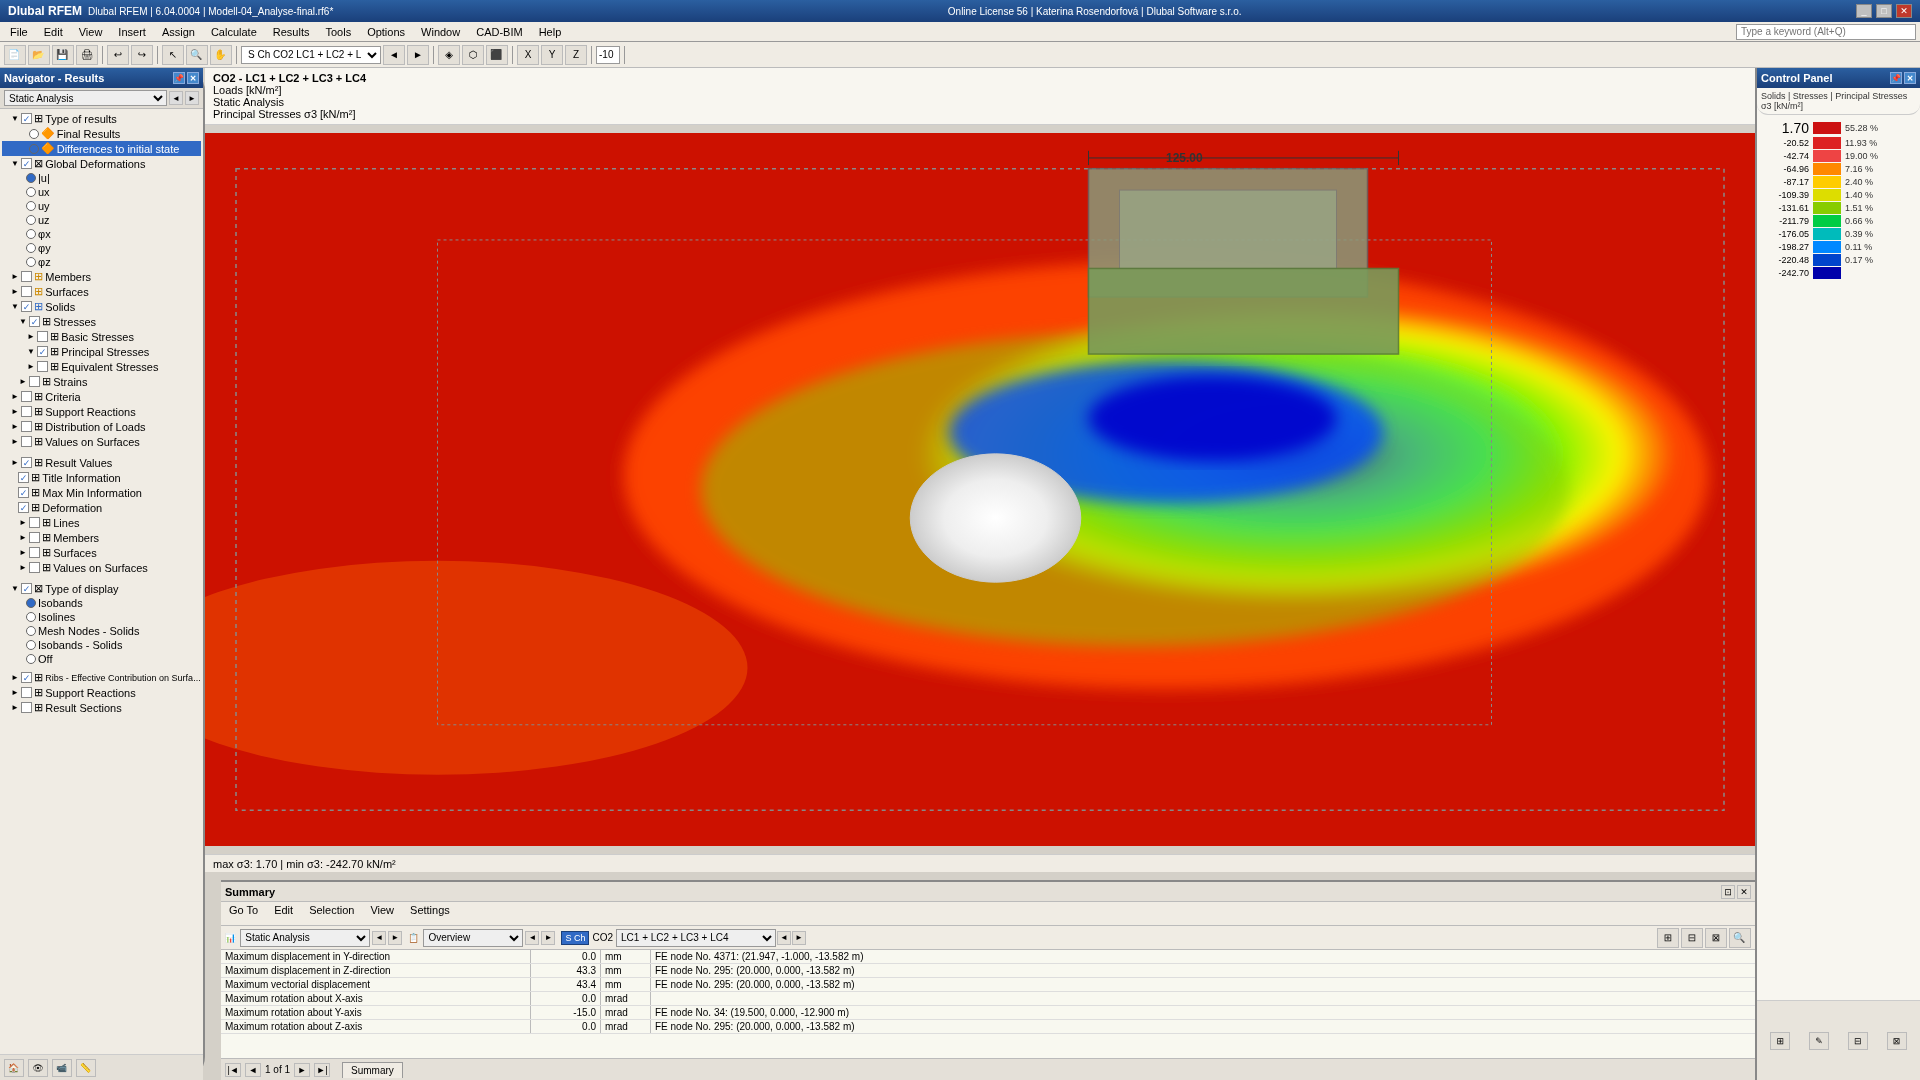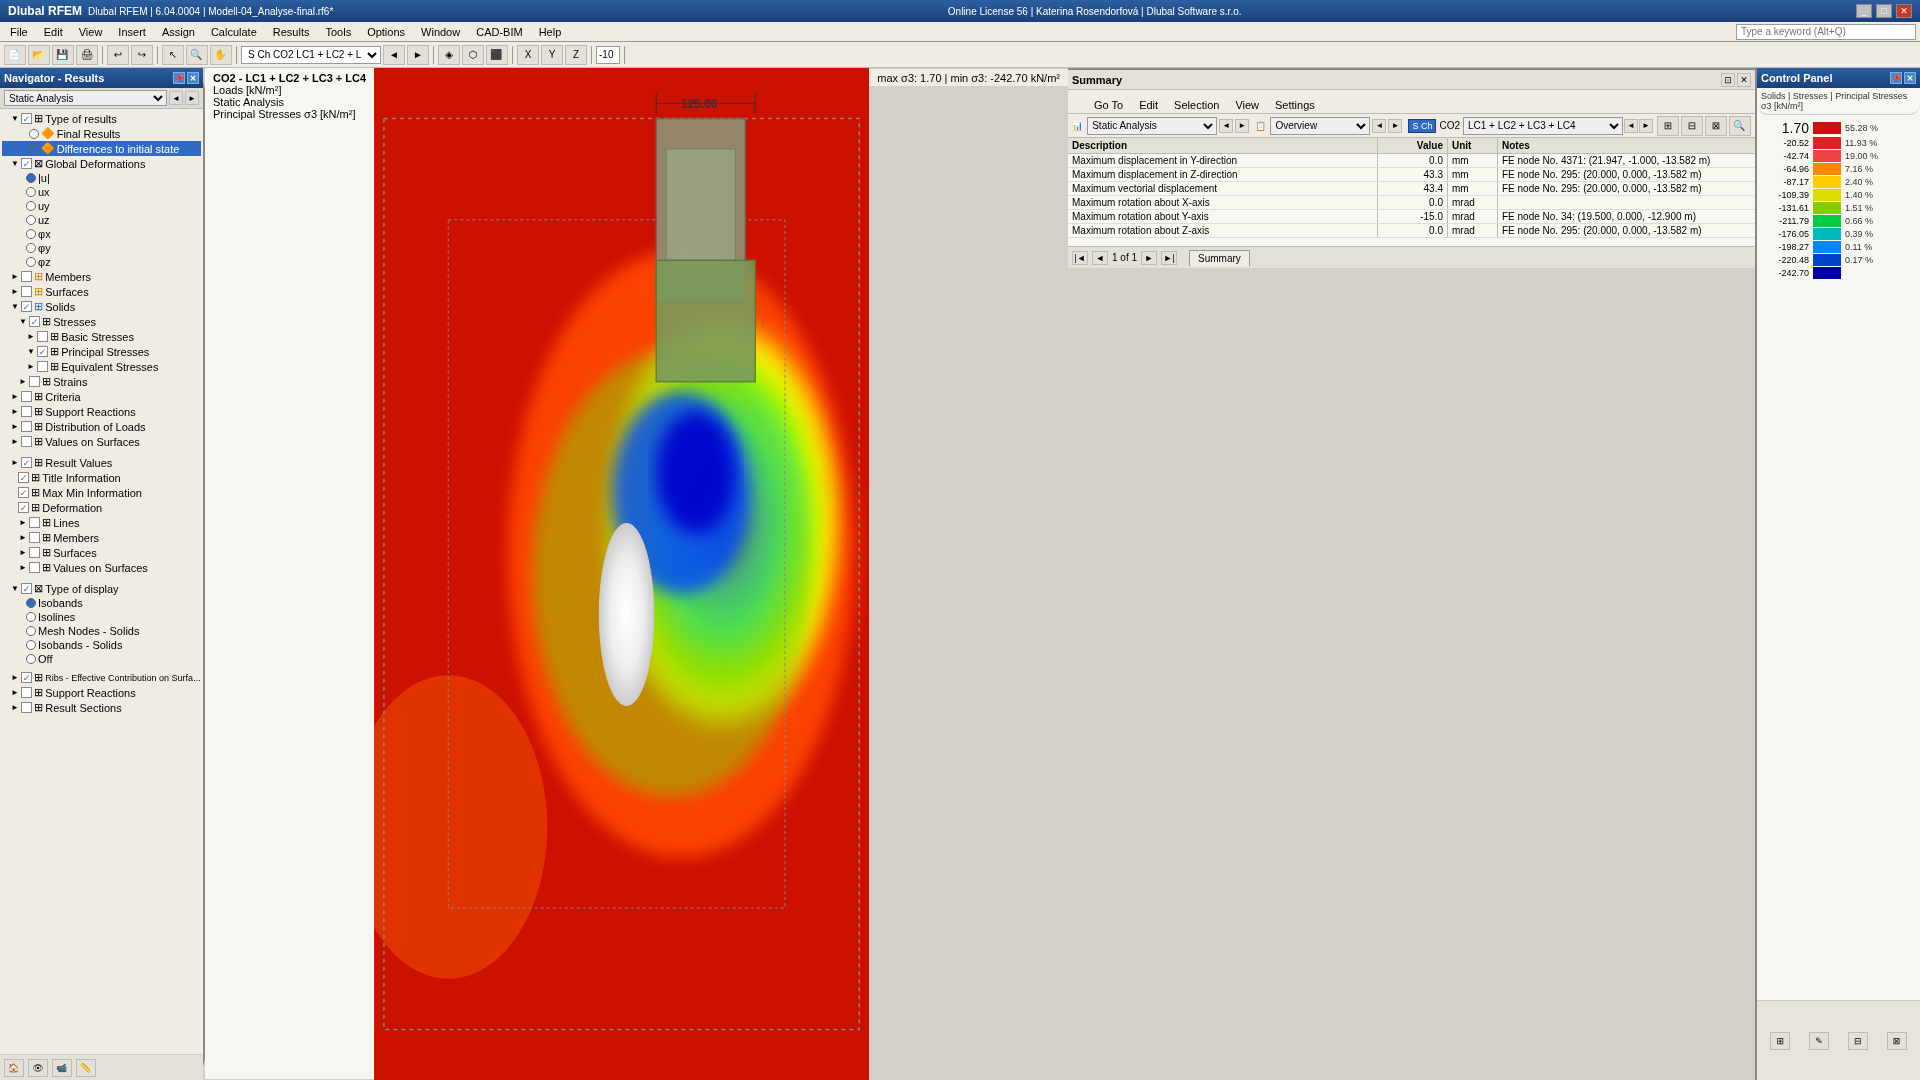--- a/index.html
+++ b/index.html
@@ -30,31 +30,31 @@
     #nav-content { flex: 1; overflow-y: auto; padding: 2px; }
     .nav-row { display: flex; align-items: center; padding: 1px 0; cursor: pointer; white-space: nowrap; }
     .nav-indent1 { padding-left: 8px; }
     .nav-indent2 { padding-left: 16px; }
     .nav-indent3 { padding-left: 24px; }
     .radio-btn { width: 10px; height: 10px; border-radius: 50%; border: 1px solid #666; background: #fff; margin-right: 2px; flex-shrink: 0; display: inline-block; }
     .radio-filled { background: #316ac5; }
     .expand-arrow { width: 10px; height: 10px; display: inline-flex; align-items: center; justify-content: center; font-size: 8px; margin-right: 1px; }
 
     
-    #center { flex: 1; display: flex; flex-direction: row; overflow: hidden; }
+    #center { flex: 1; display: flex; flex-direction: column; overflow: hidden; gap: 8px; }
     #viewport-header { padding: 4px 8px; background: #f8f6f0; border-bottom: 1px solid #ccc; font-size: 11px; }
     #viewport { flex: 1; position: relative; background: #cc0000; overflow: hidden; }
 
     
     #viewport-status { height: 18px; background: #f0ece4; border-top: 1px solid #ccc; display: flex; align-items: center; padding: 0 8px; font-size: 11px; }
 
     
-    #summary-panel { height: 200px; background: #f8f8f0; border-top: 2px solid #888; display: flex; flex-direction: column; }
+    #summary-panel { height: 200px; background: #f8f8f0; border-top: 2px solid #888; display: flex; flex-direction: column; margin-left: 16px; }
     #summary-header { height: 20px; background: #e4e0d8; border-bottom: 1px solid #bbb; display: flex; align-items: center; justify-content: space-between; padding: 0 4px; }
-    #summary-toolbar { height: 24px; background: #f0ece4; border-bottom: 1px solid #bbb; display: flex; align-items: flex-end; padding: 0 22px; gap: 8px; }
+    #summary-toolbar { height: 24px; background: #f0ece4; border-bottom: 1px solid #bbb; display: flex; align-items: flex-start; padding: 0 4px; gap: 8px; }
     .summary-menu { font-size: 11px; cursor: pointer; padding: 2px 4px; }
     #summary-toolbar2 { height: 24px; background: #f0ece4; border-bottom: 1px solid #bbb; display: flex; align-items: center; padding: 0 4px; gap: 2px; }
     #summary-table-header { display: flex; background: #e4e0d8; border-bottom: 1px solid #bbb; font-size: 10px; font-weight: bold; }
     .col-desc { width: 310px; padding: 2px 4px; border-right: 1px solid #bbb; }
     .col-val { width: 70px; padding: 2px 4px; border-right: 1px solid #bbb; text-align: right; }
     .col-unit { width: 50px; padding: 2px 4px; border-right: 1px solid #bbb; }
     .col-notes { flex: 1; padding: 2px 4px; }
     #summary-table-body { flex: 1; overflow-y: auto; }
     .table-row { display: flex; font-size: 10px; border-bottom: 1px solid #ddd; }
     .table-row .col-desc { padding: 1px 4px; }
@@ -548,26 +548,20 @@
           </select>
           <div class="tb-btn" style="width:14px;height:14px;font-size:8px;">◄</div>
           <div class="tb-btn" style="width:14px;height:14px;font-size:8px;">►</div>
         </div>
         <div style="flex:1;"></div>
         <div class="tb-btn">⊞</div>
         <div class="tb-btn">⊟</div>
         <div class="tb-btn">⊠</div>
         <div class="tb-btn">🔍</div>
       </div>
-      <div id="summary-table-header">
-        <div class="col-desc">Description</div>
-        <div class="col-val">Value</div>
-        <div class="col-unit">Unit</div>
-        <div class="col-notes">Notes</div>
-      </div>
       <div id="summary-table-body">
 
       <div class="table-row">
       <div class="col-desc">Maximum displacement in Y-direction</div>
       <div class="col-val">0.0</div>
       <div class="col-unit">mm</div>
       <div class="col-notes">FE node No. 4371: (21.947, -1.000, -13.582 m)</div>
     </div>
           <div class="table-row">
       <div class="col-desc">Maximum displacement in Z-direction</div>

